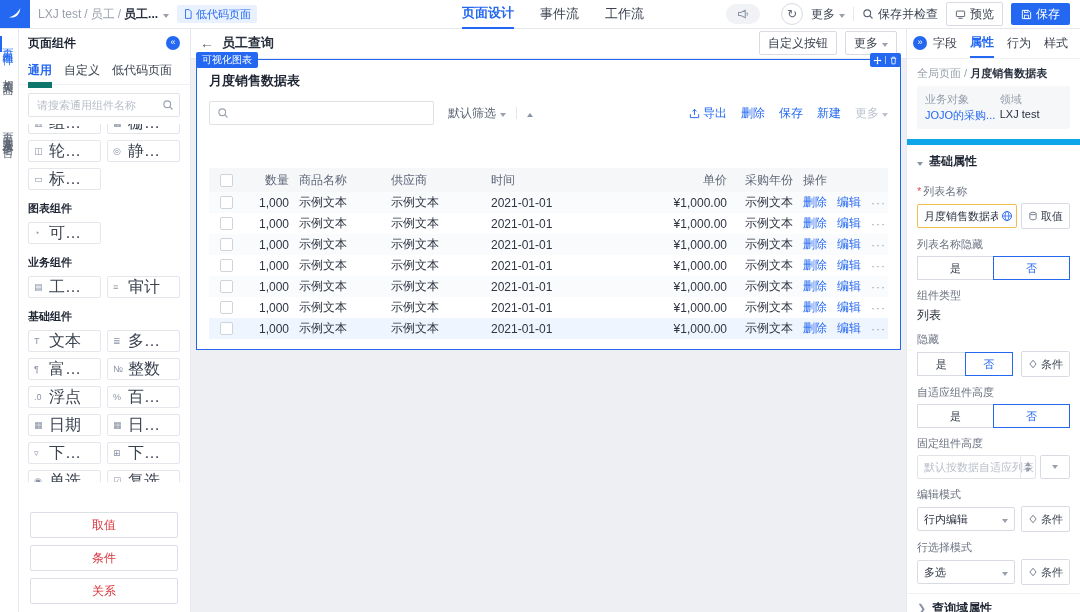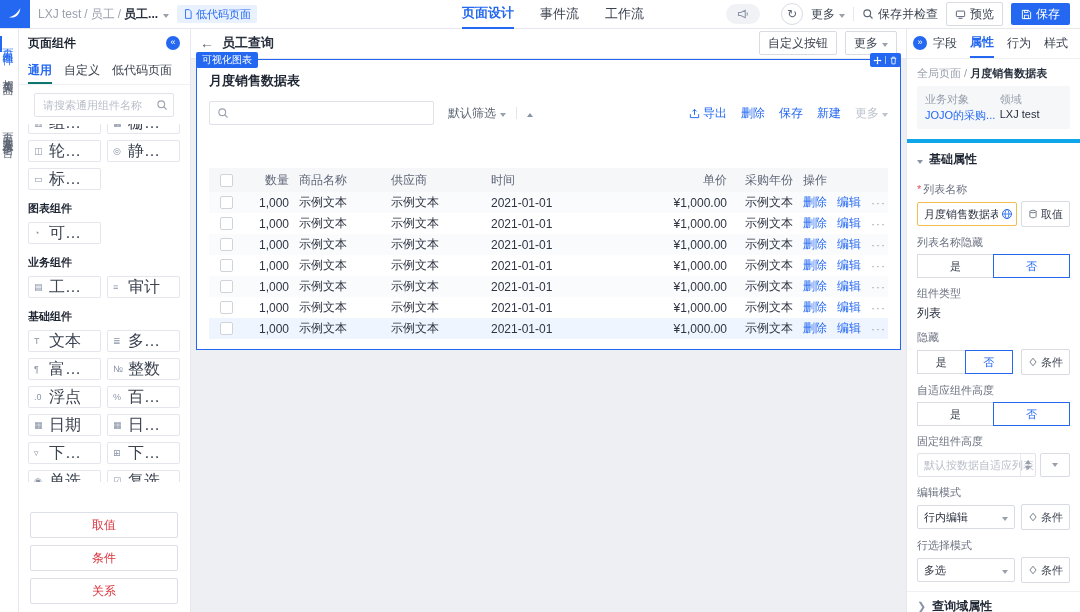--- a/index.html
+++ b/index.html
@@ -44,22 +44,22 @@
   .rail-item.far{margin-top:26px;}
 
   
   .left-panel{position:absolute;left:18px;top:28px;bottom:0;width:172px;background:#fff;border-right:1px solid #e6e8ee;z-index:4;}
   .lp-header{height:30px;display:flex;align-items:center;justify-content:space-between;padding:0 10px;}
   .lp-title{font-size:12px;font-weight:bold;color:#1f2633;}
   .circlebtn{width:14px;height:14px;border-radius:50%;background:#2468f2;color:#fff;font-size:9px;line-height:13px;
              text-align:center;display:inline-block;}
   .lp-tabs{height:26px;display:flex;align-items:flex-start;gap:12px;padding:0 10px;border-bottom:1px solid #f0f1f4;}
   .lp-tab{font-size:12px;color:#3c4350;height:24px;display:flex;align-items:center;white-space:nowrap;}
-  .lp-tab.active{color:#2468f2;font-weight:bold;border-bottom:2px solid #0f766e;}
-  .lp-search{margin:8px 16px;position:relative;border-radius:11px;}
+  .lp-tab.active{color:#2468f2;font-weight:bold;border-bottom:6px solid #0f766e;}
+  .lp-search{margin:8px 10px;position:relative;border-radius:11px;}
   .lp-search input{width:100%;height:24px;box-sizing:border-box;border:1px solid #e1e3e9;border-radius:2px;
                    font-size:11px;padding:0 22px 0 8px;color:#333;outline:none;font-family:inherit;}
   .lp-search input::placeholder{color:#b9bec9;}
   .lp-search .ic{position:absolute;right:6px;top:6px;}
   .panel-scroll{position:absolute;top:96px;bottom:130px;left:0;right:0;overflow:hidden;padding:0 10px;}
   .comp-grid{display:grid;grid-template-columns:1fr 1fr;gap:6px;}
   .comp-grid.first{margin-top:-12px;}
   .comp-item{height:20px;border:1px solid #e4e6ec;border-radius:2px;display:flex;align-items:center;
              padding:0 5px;background:#fff;overflow:hidden;white-space:nowrap;cursor:pointer;}
   .comp-icon{font-size:9px;color:#8a94a6;margin-right:4px;width:11px;flex:0 0 auto;}
@@ -125,21 +125,21 @@
   .rp-tabs .circlebtn{position:absolute;left:6px;top:8px;}
   .rp-tab{font-size:12px;color:#3c4350;height:28px;display:flex;align-items:center;white-space:nowrap;}
   .rp-tab.active{color:#2468f2;font-weight:bold;border-bottom:2px solid #2468f2;}
   .rp-crumb{padding:7px 10px 5px;font-size:11px;color:#98a0ac;white-space:nowrap;overflow:hidden;}
   .rp-crumb b{color:#29303e;}
   .info-box{margin:0 10px 10px;background:#f6f7f9;border-radius:2px;padding:6px 8px;display:grid;
             grid-template-columns:1.2fr 1fr;row-gap:1px;font-size:11px;}
   .info-label{color:#98a0ac;}
   .info-link{color:#2468f2;white-space:nowrap;overflow:hidden;text-overflow:ellipsis;}
   .info-val{color:#29303e;white-space:nowrap;overflow:hidden;}
-  .rp-sec{border-top:4px solid #0ea5e9;padding:8px 10px 6px;font-size:12px;font-weight:bold;color:#1f2633;
+  .rp-sec{border-top:6px solid #0ea5e9;padding:8px 10px 6px;font-size:12px;font-weight:bold;color:#1f2633;
           display:flex;align-items:center;gap:6px;}
   .rp-sec .bh-caret{color:#8a94a6;}
   .fields{padding:0 10px 8px;}
   .f-label{font-size:11px;color:#6b7280;margin:8px 0 4px;white-space:nowrap;}
   .f-label .req{color:#e34d59;margin-right:2px;}
   .ln-row{display:flex;gap:4px;align-items:center;}
   .ln-wrap{flex:1;position:relative;min-width:0;}
   .ln-wrap input{width:100%;height:24px;box-sizing:border-box;border:1px solid #f0bd4e;border-radius:2px;
                  font-size:11px;padding:0 18px 0 6px;color:#29303e;outline:none;font-family:inherit;}
   .ln-wrap .ic{position:absolute;right:4px;top:6px;}

